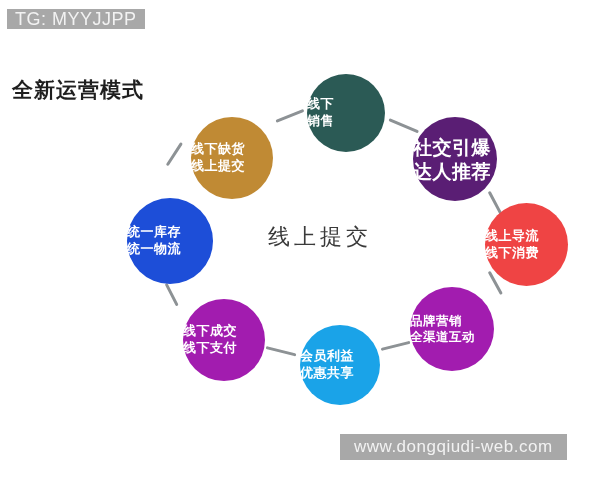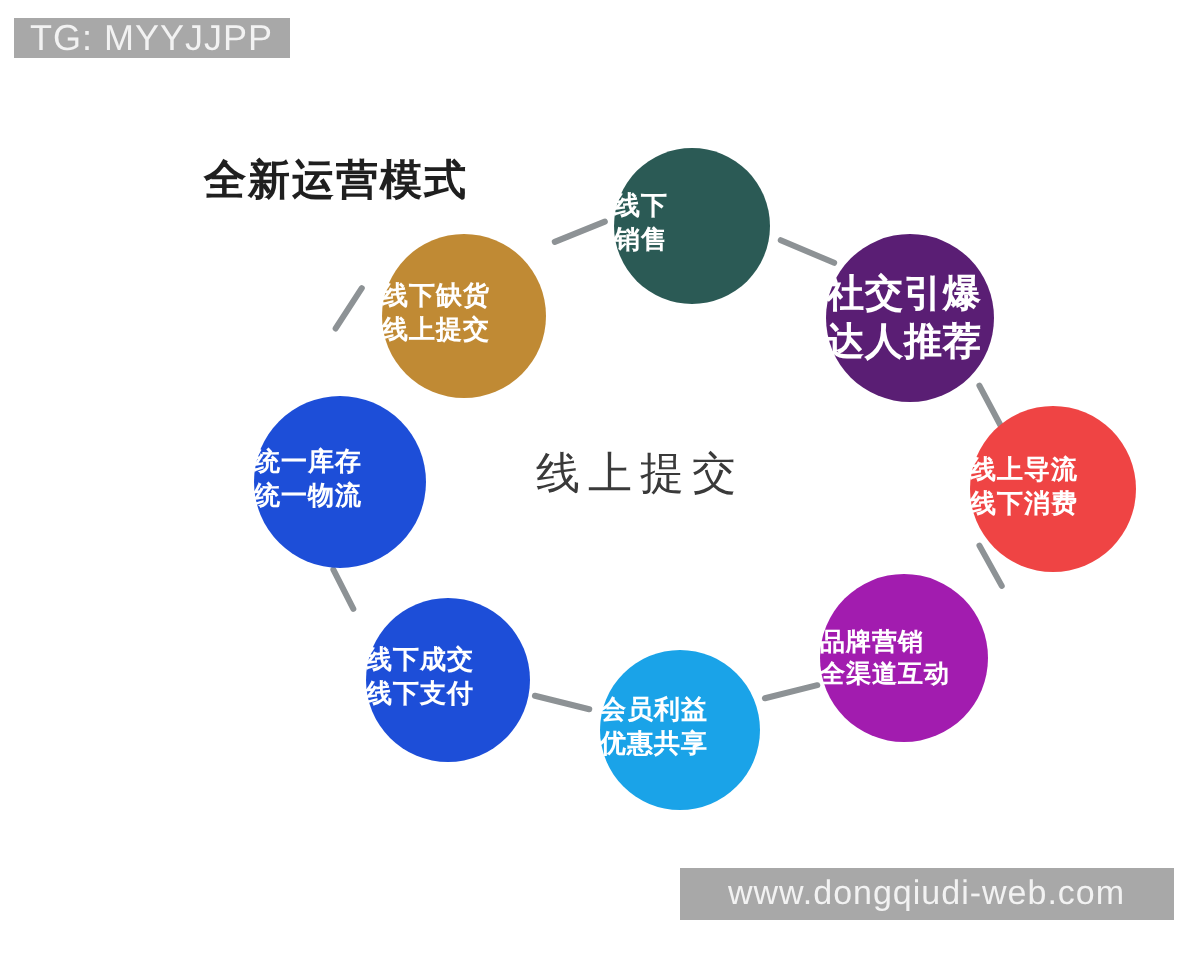--- a/index.html
+++ b/index.html
@@ -38,32 +38,31 @@
     left: 7px;
     top: 9px;
     height: 20px;
     padding: 0 8px;
     font-size: 18px;
   }
   #wm-bottom {
     left: 340px;
     top: 434px;
     height: 26px;
-    padding: 0 24px;
+    padding: 0 14px;
     font-size: 17px;
     text-align: right;
   }
 
   
   #desc {
     position: absolute;
-    left: 24px;
+    left: 12px;
     top: 78px;
     width: 210px;
-    text-align: right;
   }
   #desc-title {
     font-family: "DejaVu Sans", "Liberation Sans", sans-serif;
     font-size: 21px;
     font-weight: 700;
     color: #1f1f1f;
     letter-spacing: 1px;
     line-height: 1.15;
     margin: 0 0 6px 0;
   }
@@ -153,21 +152,21 @@
         <span>线下消费</span>
       </div>
       <div class="node" style="left: 410px; top: 287px; width: 84px; height: 84px; background: #a21caf; font-size: 12.5px;">
         <span>品牌营销</span>
         <span>全渠道互动</span>
       </div>
       <div class="node" style="left: 300px; top: 325px; width: 80px; height: 80px; background: rgb(26, 163, 232); font-size: 13px;">
         <span>会员利益</span>
         <span>优惠共享</span>
       </div>
-      <div class="node" style="left: 183px; top: 299px; width: 82px; height: 82px; background: #1d4ed8; font-size: 13px;">
+      <div class="node" style="left: 183px; top: 299px; width: 82px; height: 82px; background: #a21caf; font-size: 13px;">
         <span>线下成交</span>
         <span>线下支付</span>
       </div>
       <div class="node" style="left: 127px; top: 198px; width: 86px; height: 86px; background: #1d4ed8; font-size: 13px;">
         <span>统一库存</span>
         <span>统一物流</span>
       </div>
       <div class="node" style="left: 191px; top: 117px; width: 82px; height: 82px; background: rgb(192, 138, 52); font-size: 13px;">
         <span>线下缺货</span>
         <span>线上提交</span>

